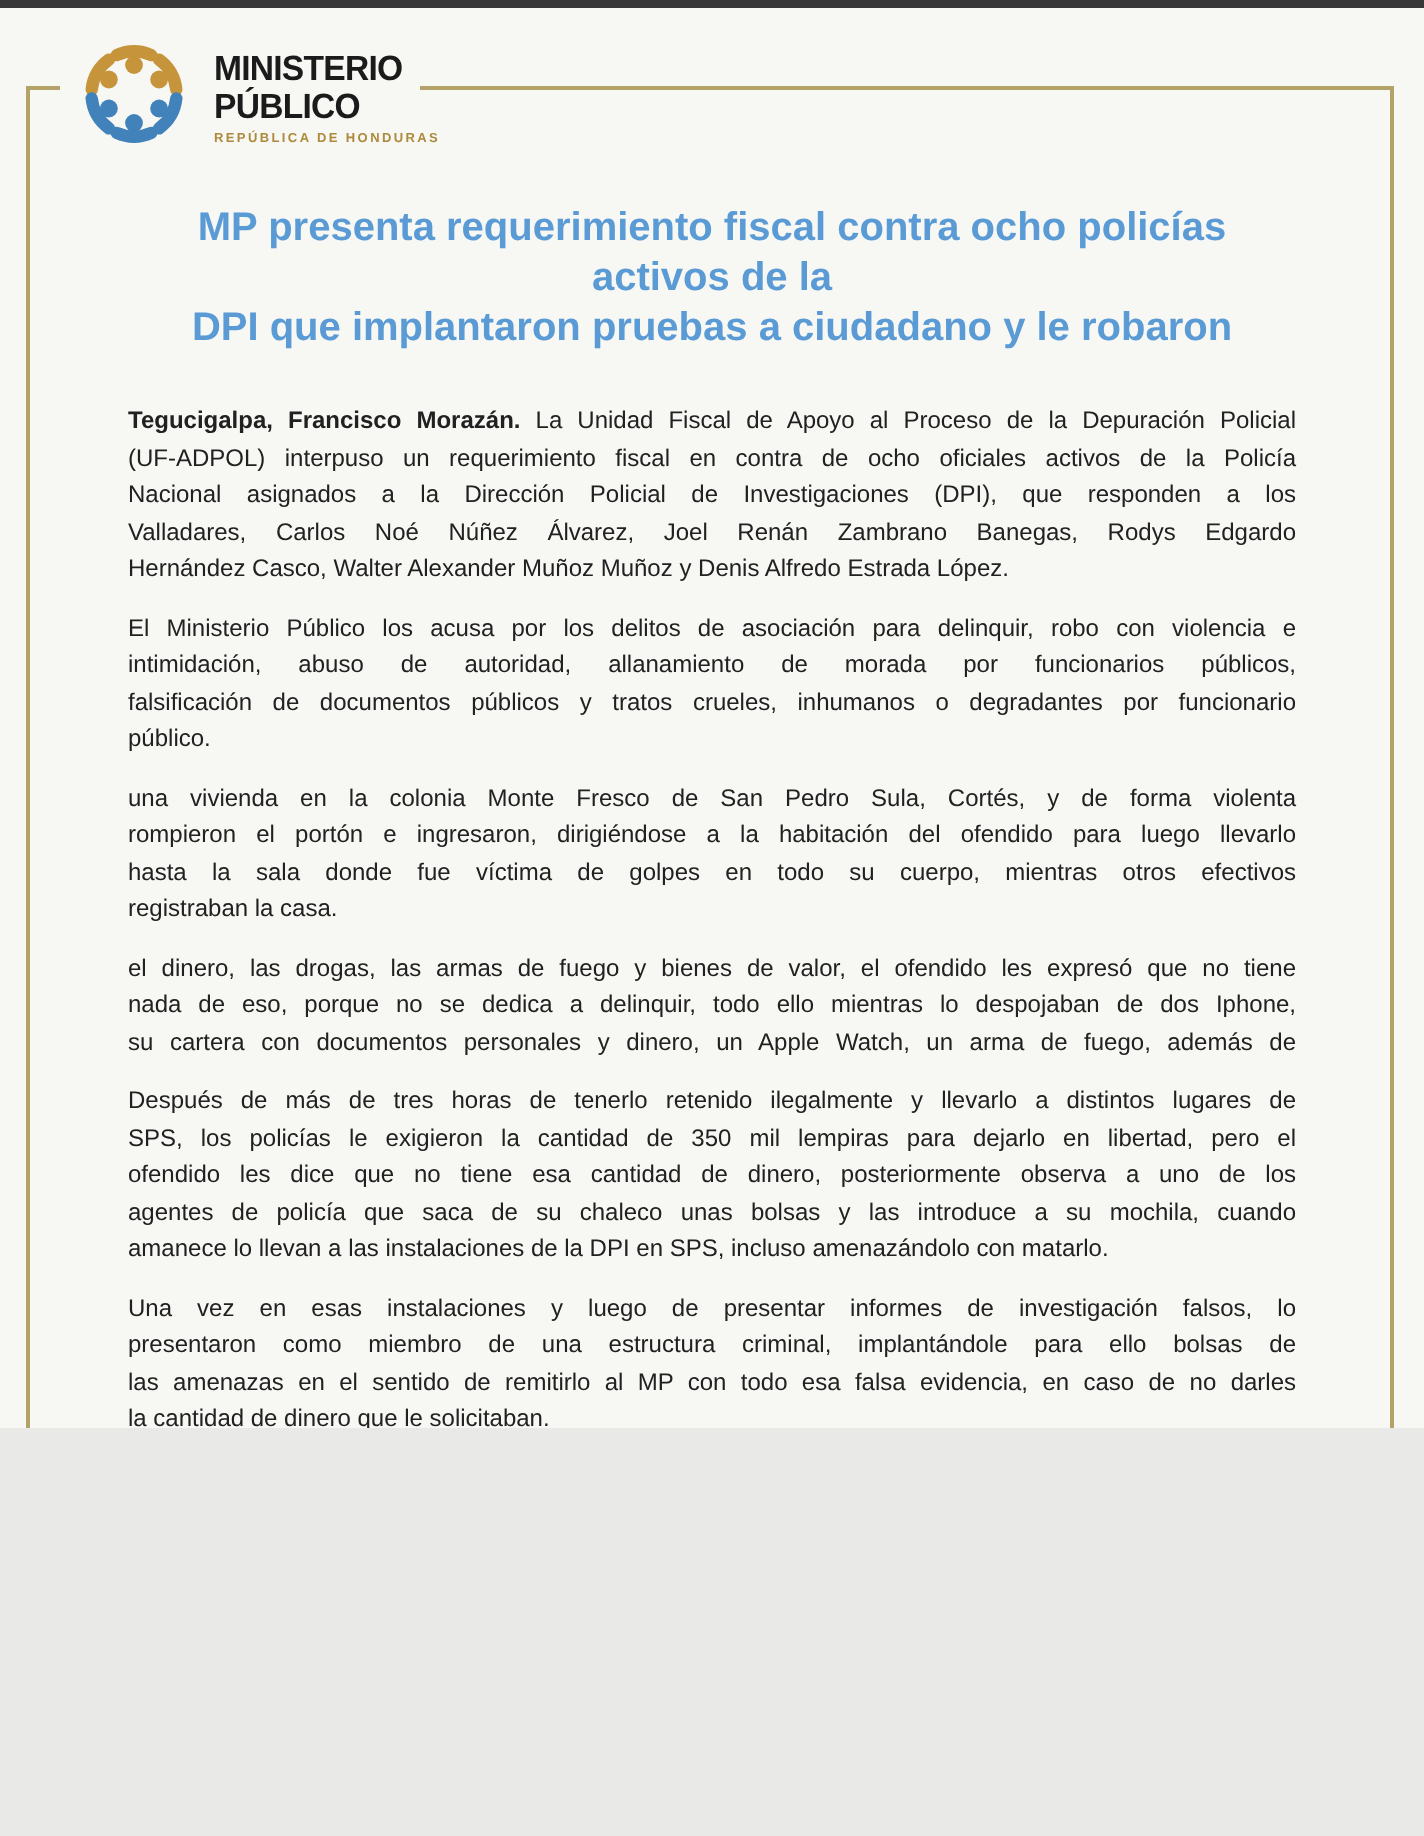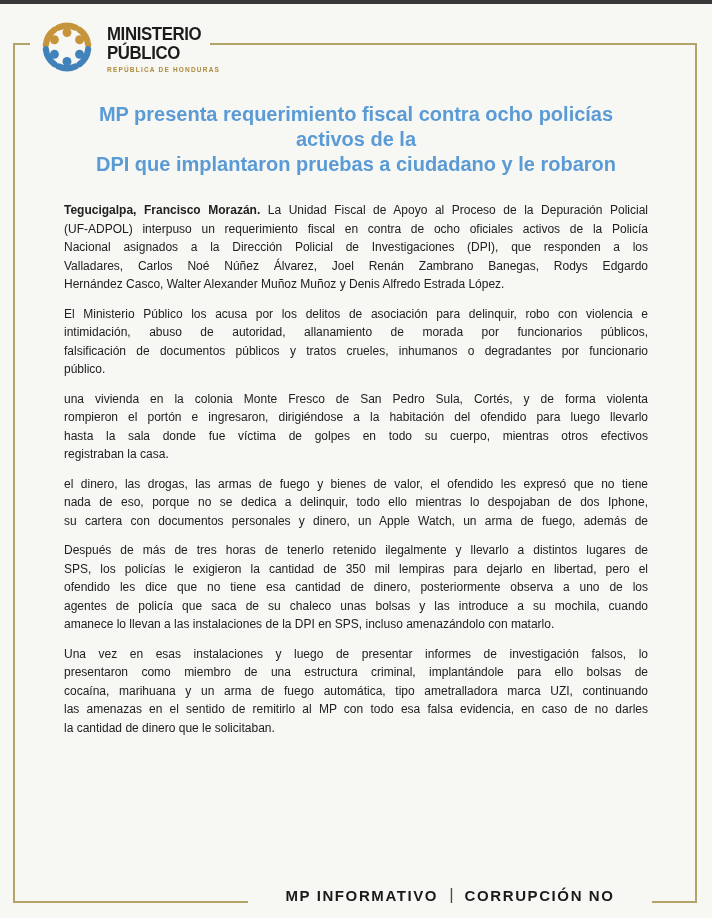--- a/index.html
+++ b/index.html
@@ -1,19 +1,19 @@
 <!DOCTYPE html>
 <html lang="es"><head>
 <meta charset="utf-8">
 <title>MP Comunicado</title>
 <style>
   html,body{margin:0;padding:0;}
   body{background:#e9e9e7;font-family:"Liberation Sans",sans-serif;}
   .page{
-    position:relative;width:712px;height:918px;margin:0 auto;
+    position:relative;width:712px;height:714px;margin:0 auto;
     background:#f7f7f4;overflow:hidden;color:#212121;
   }
   .top-edge{position:absolute;left:0;top:0;width:712px;height:4px;background:#383838;}
 
   
   .gold{position:absolute;background:#b3a369;}
   .f-left{left:13px;top:43px;width:2px;height:860px;}
   .f-right{left:695px;top:43px;width:2px;height:860px;}
   .f-top-tick{left:13px;top:43px;width:17px;height:2px;}
   .f-top-seg{left:210px;top:43px;width:487px;height:2px;}
@@ -121,21 +121,20 @@
       <div class="para">
         <div class="line">Después de más de tres horas de tenerlo retenido ilegalmente y llevarlo a distintos lugares de</div>
         <div class="line">SPS, los policías le exigieron la cantidad de 350 mil lempiras para dejarlo en libertad, pero el</div>
         <div class="line">ofendido les dice que no tiene esa cantidad de dinero, posteriormente observa a uno de los</div>
         <div class="line">agentes de policía que saca de su chaleco unas bolsas y las introduce a su mochila, cuando</div>
         <div class="line last">amanece lo llevan a las instalaciones de la DPI en SPS, incluso amenazándolo con matarlo.</div>
       </div>
       <div class="para">
         <div class="line">Una vez en esas instalaciones y luego de presentar informes de investigación falsos, lo</div>
         <div class="line">presentaron como miembro de una estructura criminal, implantándole para ello bolsas de</div>
-        <div class="line">cocaína, marihuana y un arma de fuego automática, tipo ametralladora marca UZI, continuando</div>
         <div class="line">las amenazas en el sentido de remitirlo al MP con todo esa falsa evidencia, en caso de no darles</div>
         <div class="line last">la cantidad de dinero que le solicitaban.</div>
       </div>
     </div>
 
   <div class="footer">
     <span>MP INFORMATIVO</span>
     <span class="sep">|</span>
     <span>CORRUPCIÓN NO</span>
   </div>

